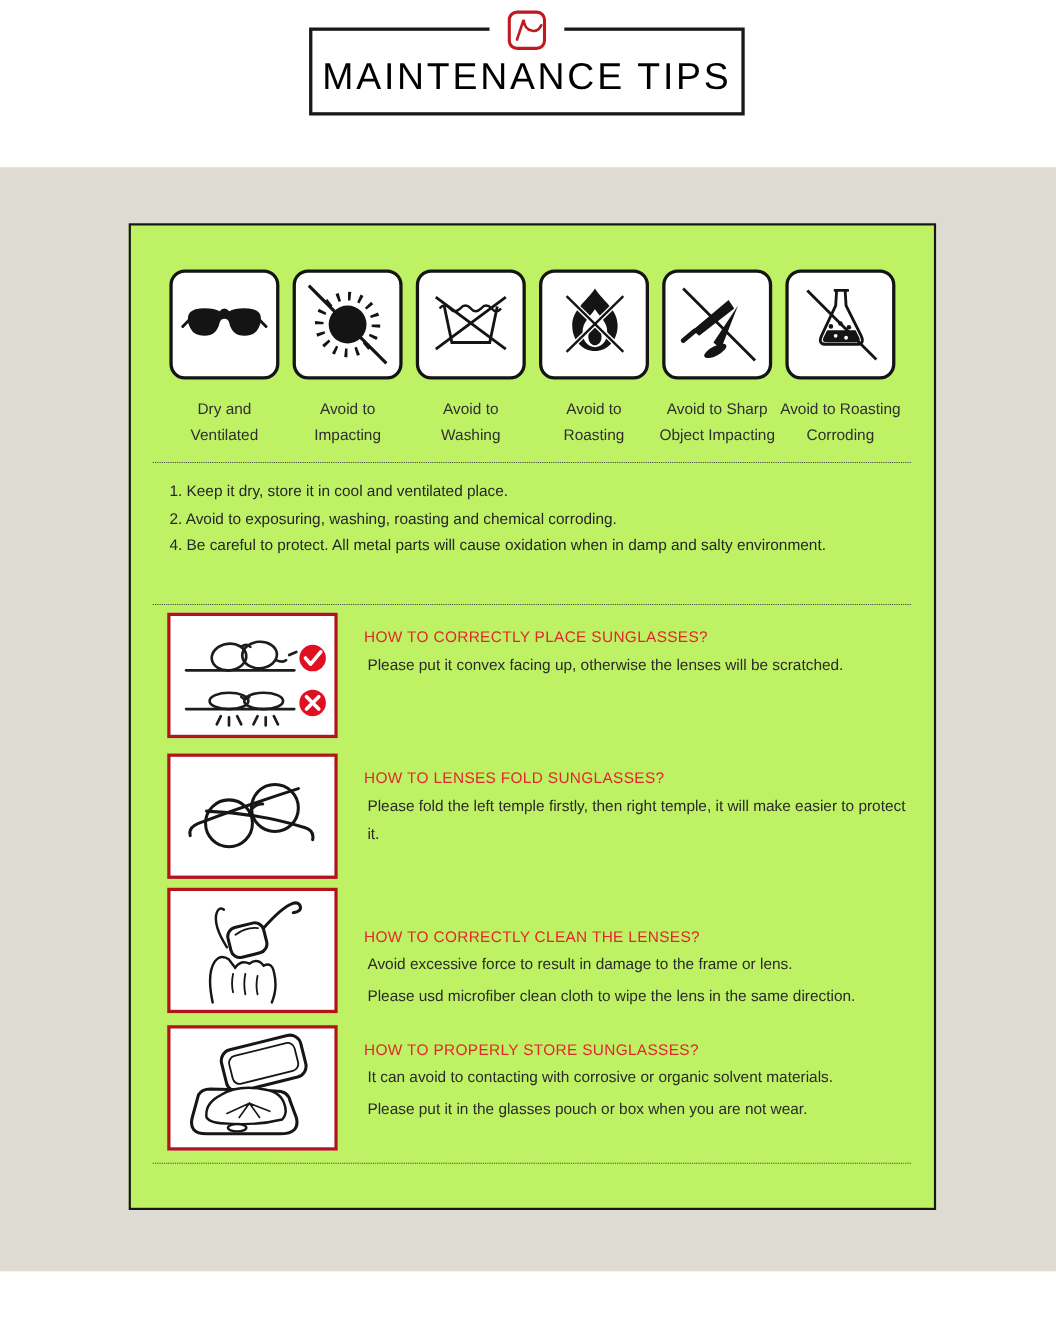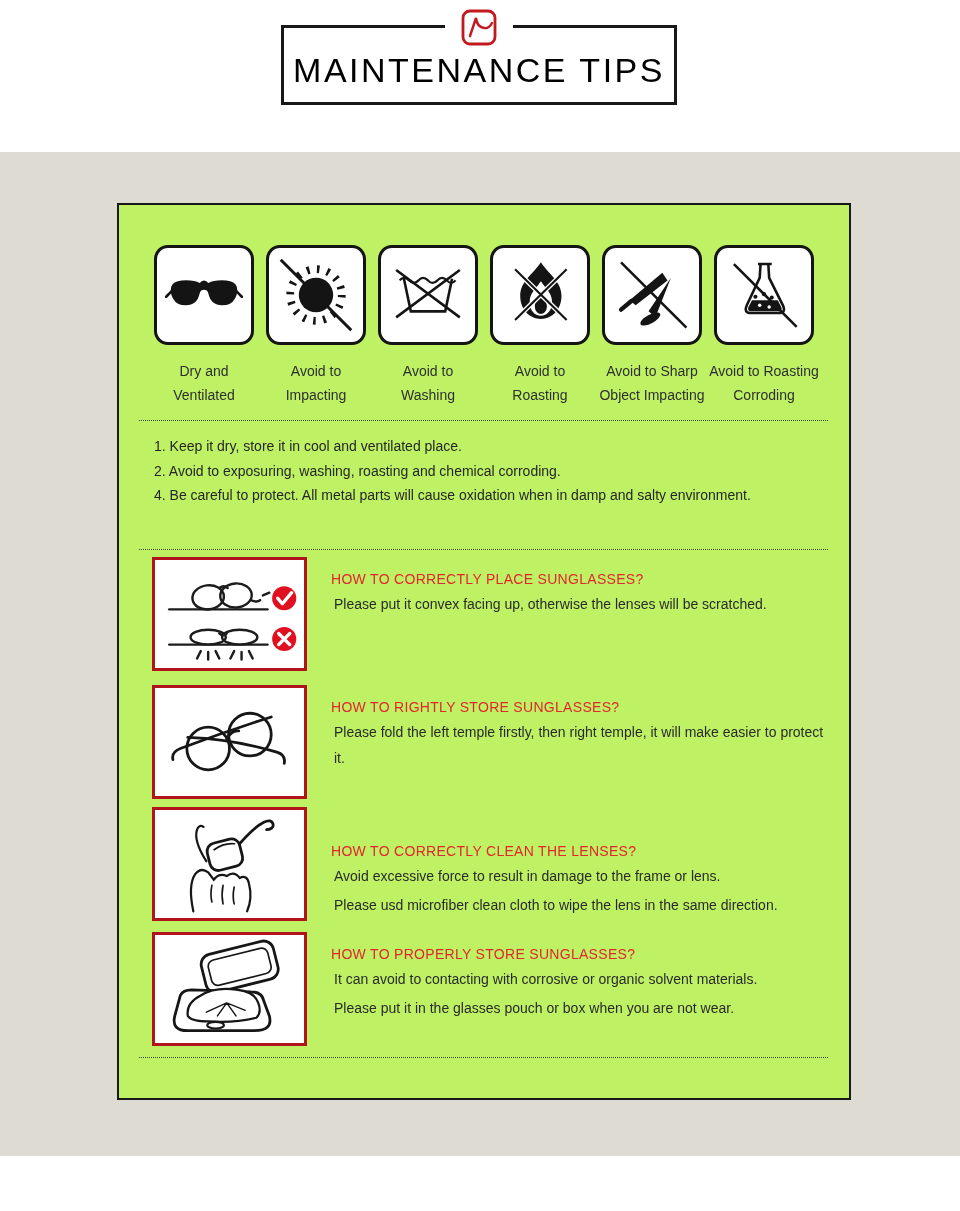--- a/index.html
+++ b/index.html
@@ -238,21 +238,21 @@
         <g fill="none" stroke="#161616" stroke-width="3" stroke-linecap="round">
           <circle cx="52" cy="62" r="23"></circle>
           <circle cx="97" cy="47" r="23"></circle>
           <path d="M72 52 q5 -10 13 -9"></path>
           <path d="M120 28 Q70 44 22 62 Q12 66 14 74"></path>
           <path d="M30 50 Q80 52 126 66 Q136 69 134 78"></path>
         </g>
       </svg>
     </div>
     <div class="howto-text">
-      <h2>HOW TO RIGHTLY STORE SUNGLASSES?</h2>
+      <h2>HOW TO LENSES FOLD SUNGLASSES?</h2>
       <p>Please fold the left temple firstly, then right temple, it will make easier to protect it.</p>
       <p></p>
     </div>
   </section>
 
   <section class="howto s3">
     <div class="illus">
       <svg viewBox="0 0 150 110">
         <g fill="none" stroke="#161616" stroke-linecap="round">
           <path stroke-width="3" d="M80 40 Q100 16 112 10 Q120 6 122 12 Q123 17 115 18"></path>

